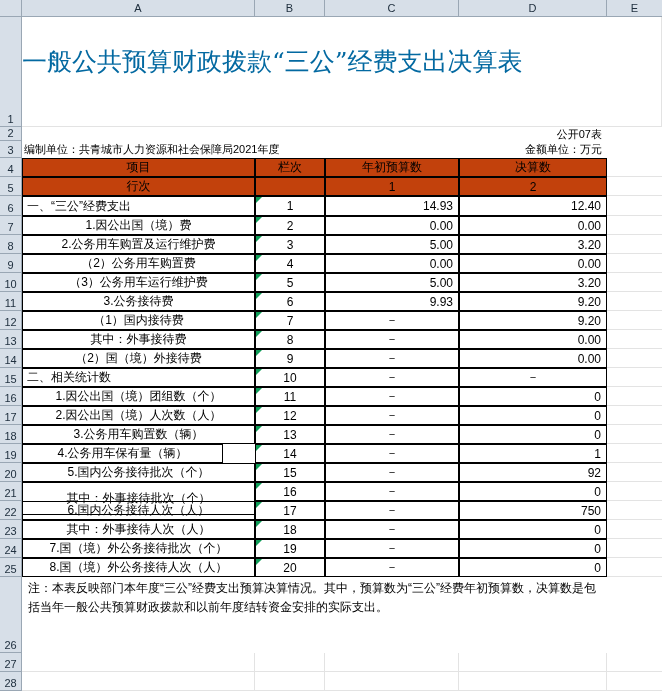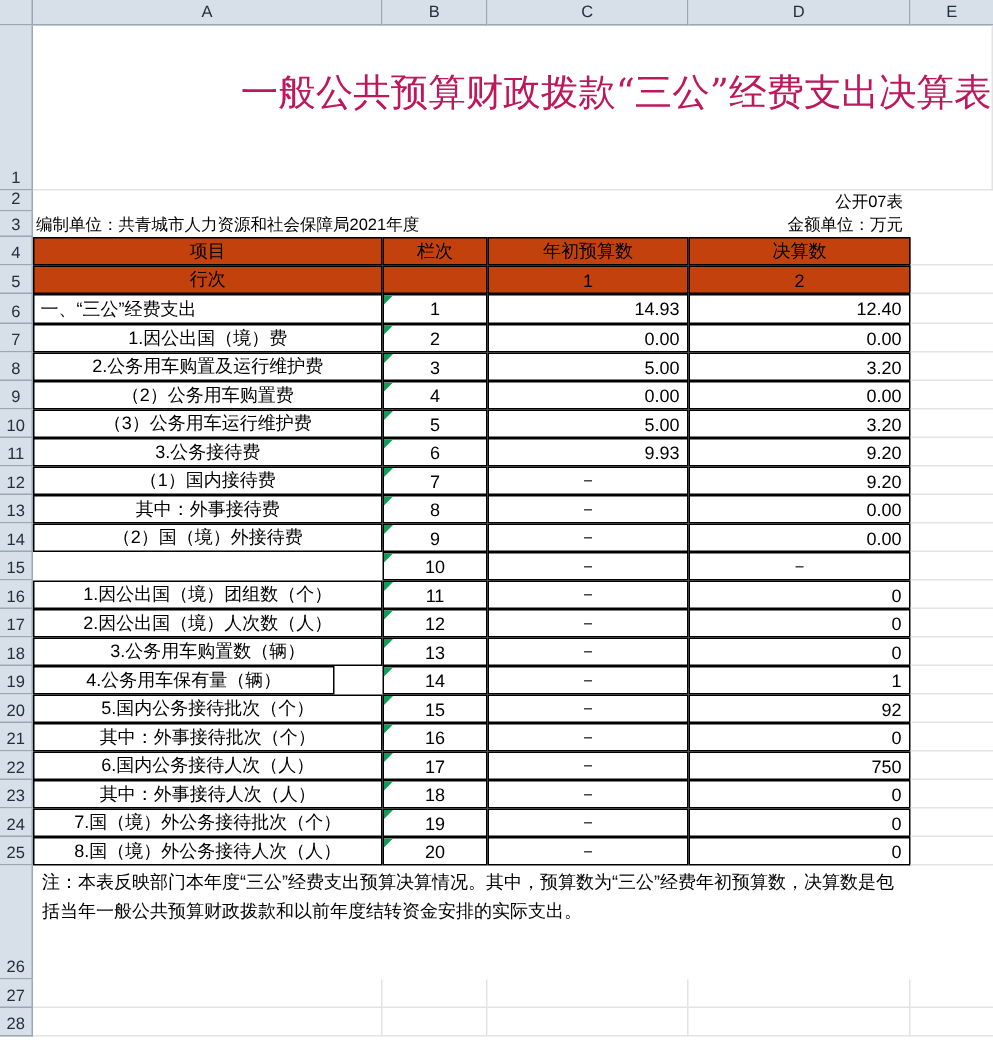--- a/index.html
+++ b/index.html
@@ -45,21 +45,21 @@
   .left{text-align:left;}
   .vmid{display:flex;align-items:center;}
   .vmid.center{justify-content:center;}
   .vmid.right{justify-content:flex-end;}
   .vmid.left{justify-content:flex-start;}
   .pad-r{padding-right:5px;}
   .pad-l{padding-left:4px;}
 
   .title{
     font-family:"DejaVu Serif","Liberation Serif",serif;
-    font-size:25px;color:#be185d;text-align:right;
+    font-size:25px;color:#0369a1;text-align:left;
     line-height:33px;font-weight:normal;
   }
   .small{font-size:11px;}
 
   .note{
     font-size:12px;line-height:19px;color:#000;white-space:normal;
     padding:2px 6px 0 6px;
   }
 
   
@@ -179,20 +179,21 @@
   <div class="cell bordered vmid center" style="left:325px;top:330px;width:134px;height:19px;">－</div>
   <div class="cell bordered vmid right pad-r" style="left:459px;top:330px;width:148px;height:19px;">0.00</div>
   <div class="cell" style="left:607px;top:330px;width:55px;height:19px;border-right:none;"></div>
 
   <div class="cell bordered vmid center" style="left:22px;top:349px;width:233px;height:19px;">（2）国（境）外接待费</div>
   <div class="cell bordered vmid center" style="left:255px;top:349px;width:70px;height:19px;">9<span class="tri"></span></div>
   <div class="cell bordered vmid center" style="left:325px;top:349px;width:134px;height:19px;">－</div>
   <div class="cell bordered vmid right pad-r" style="left:459px;top:349px;width:148px;height:19px;">0.00</div>
   <div class="cell" style="left:607px;top:349px;width:55px;height:19px;border-right:none;"></div>
 
+  <div class="cell bordered vmid left pad-l" style="left:22px;top:368px;width:233px;height:19px;">二、相关统计数</div>
   <div class="cell bordered vmid center" style="left:255px;top:368px;width:70px;height:19px;">10<span class="tri"></span></div>
   <div class="cell bordered vmid center" style="left:325px;top:368px;width:134px;height:19px;">－</div>
   <div class="cell bordered vmid center" style="left:459px;top:368px;width:148px;height:19px;">－</div>
   <div class="cell" style="left:607px;top:368px;width:55px;height:19px;border-right:none;"></div>
 
   <div class="cell bordered vmid center" style="left:22px;top:387px;width:233px;height:19px;">1.因公出国（境）团组数（个）</div>
   <div class="cell bordered vmid center" style="left:255px;top:387px;width:70px;height:19px;">11<span class="tri"></span></div>
   <div class="cell bordered vmid center" style="left:325px;top:387px;width:134px;height:19px;">－</div>
   <div class="cell bordered vmid right pad-r" style="left:459px;top:387px;width:148px;height:19px;">0</div>
   <div class="cell" style="left:607px;top:387px;width:55px;height:19px;border-right:none;"></div>
@@ -214,21 +215,21 @@
   <div class="cell bordered vmid center" style="left:325px;top:444px;width:134px;height:19px;">－</div>
   <div class="cell bordered vmid right pad-r" style="left:459px;top:444px;width:148px;height:19px;">1</div>
   <div class="cell" style="left:607px;top:444px;width:55px;height:19px;border-right:none;"></div>
 
   <div class="cell bordered vmid center" style="left:22px;top:463px;width:233px;height:19px;">5.国内公务接待批次（个）</div>
   <div class="cell bordered vmid center" style="left:255px;top:463px;width:70px;height:19px;">15<span class="tri"></span></div>
   <div class="cell bordered vmid center" style="left:325px;top:463px;width:134px;height:19px;">－</div>
   <div class="cell bordered vmid right pad-r" style="left:459px;top:463px;width:148px;height:19px;">92</div>
   <div class="cell" style="left:607px;top:463px;width:55px;height:19px;border-right:none;"></div>
 
-  <div class="cell bordered vmid center" style="left:22px;top:482px;width:233px;height:19px;">其中：外事接待批次（个）</div>
+  <div class="cell bordered vmid center" style="left:22px;top:482px;width:233px;height:33px;">其中：外事接待批次（个）</div>
   <div class="cell bordered vmid center" style="left:255px;top:482px;width:70px;height:19px;">16<span class="tri"></span></div>
   <div class="cell bordered vmid center" style="left:325px;top:482px;width:134px;height:19px;">－</div>
   <div class="cell bordered vmid right pad-r" style="left:459px;top:482px;width:148px;height:19px;">0</div>
   <div class="cell" style="left:607px;top:482px;width:55px;height:19px;border-right:none;"></div>
 
   <div class="cell bordered vmid center" style="left:22px;top:501px;width:233px;height:19px;">6.国内公务接待人次（人）</div>
   <div class="cell bordered vmid center" style="left:255px;top:501px;width:70px;height:19px;">17<span class="tri"></span></div>
   <div class="cell bordered vmid center" style="left:325px;top:501px;width:134px;height:19px;">－</div>
   <div class="cell bordered vmid right pad-r" style="left:459px;top:501px;width:148px;height:19px;">750</div>
   <div class="cell" style="left:607px;top:501px;width:55px;height:19px;border-right:none;"></div>

